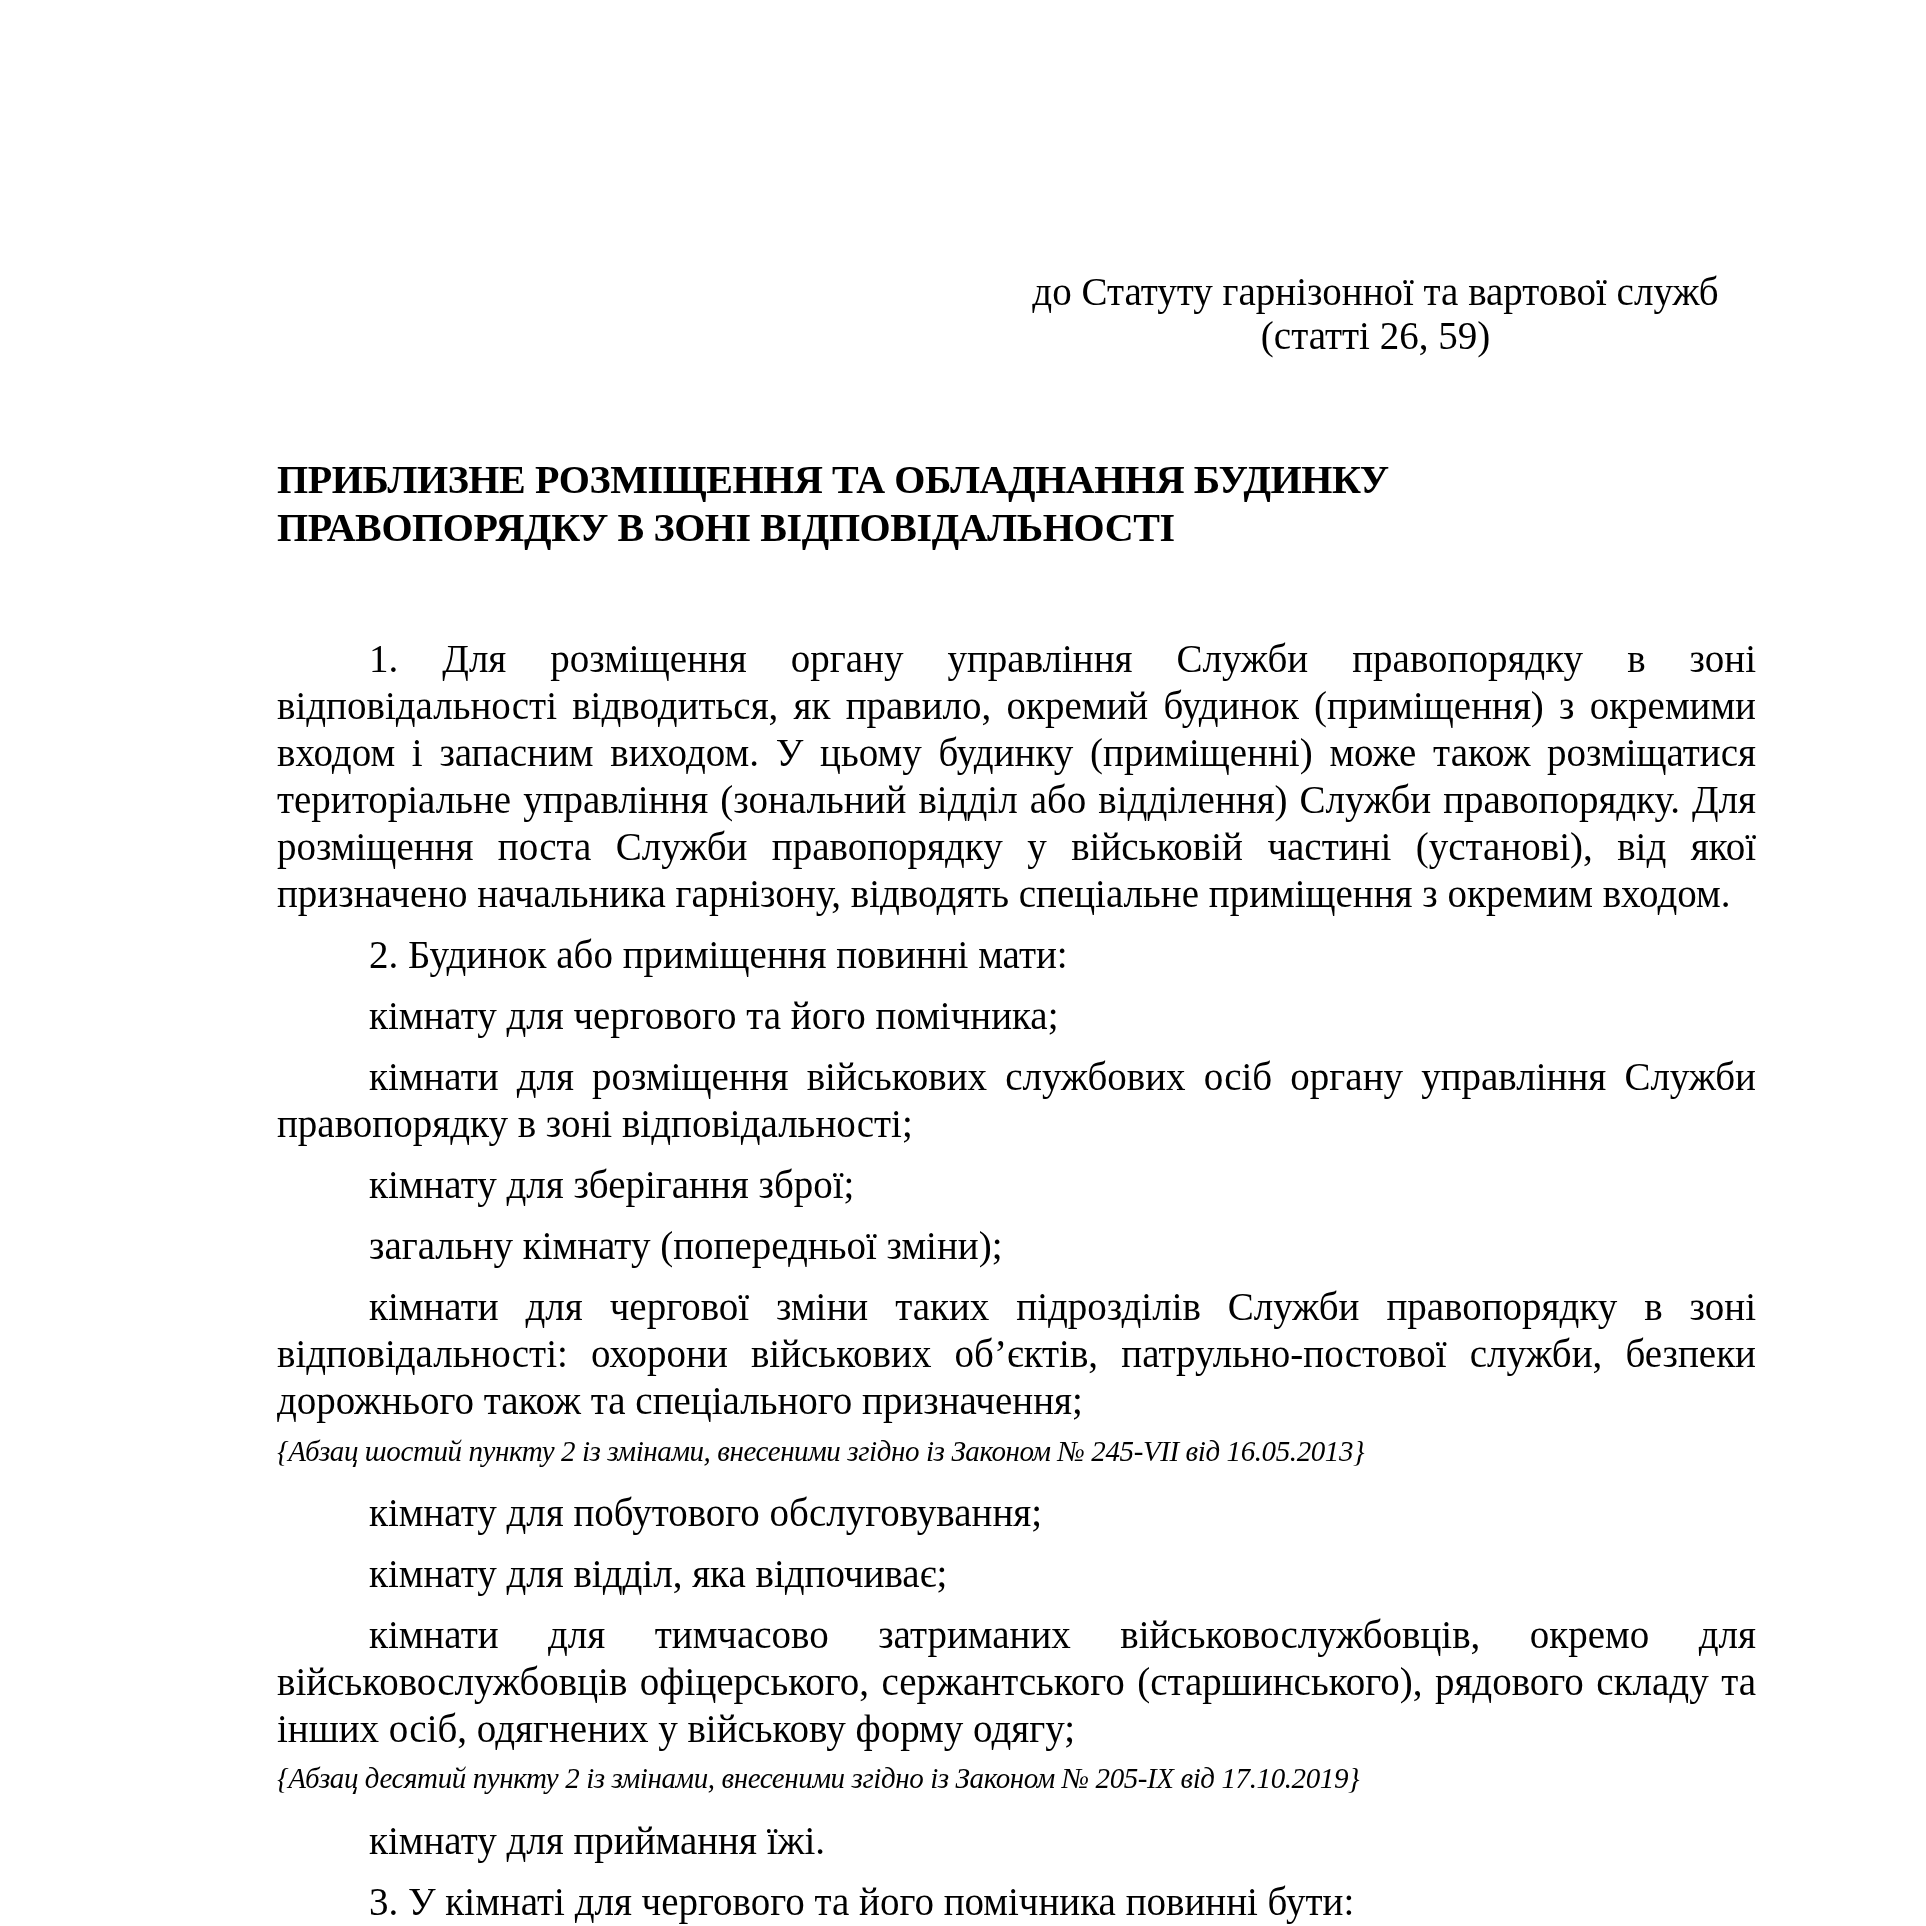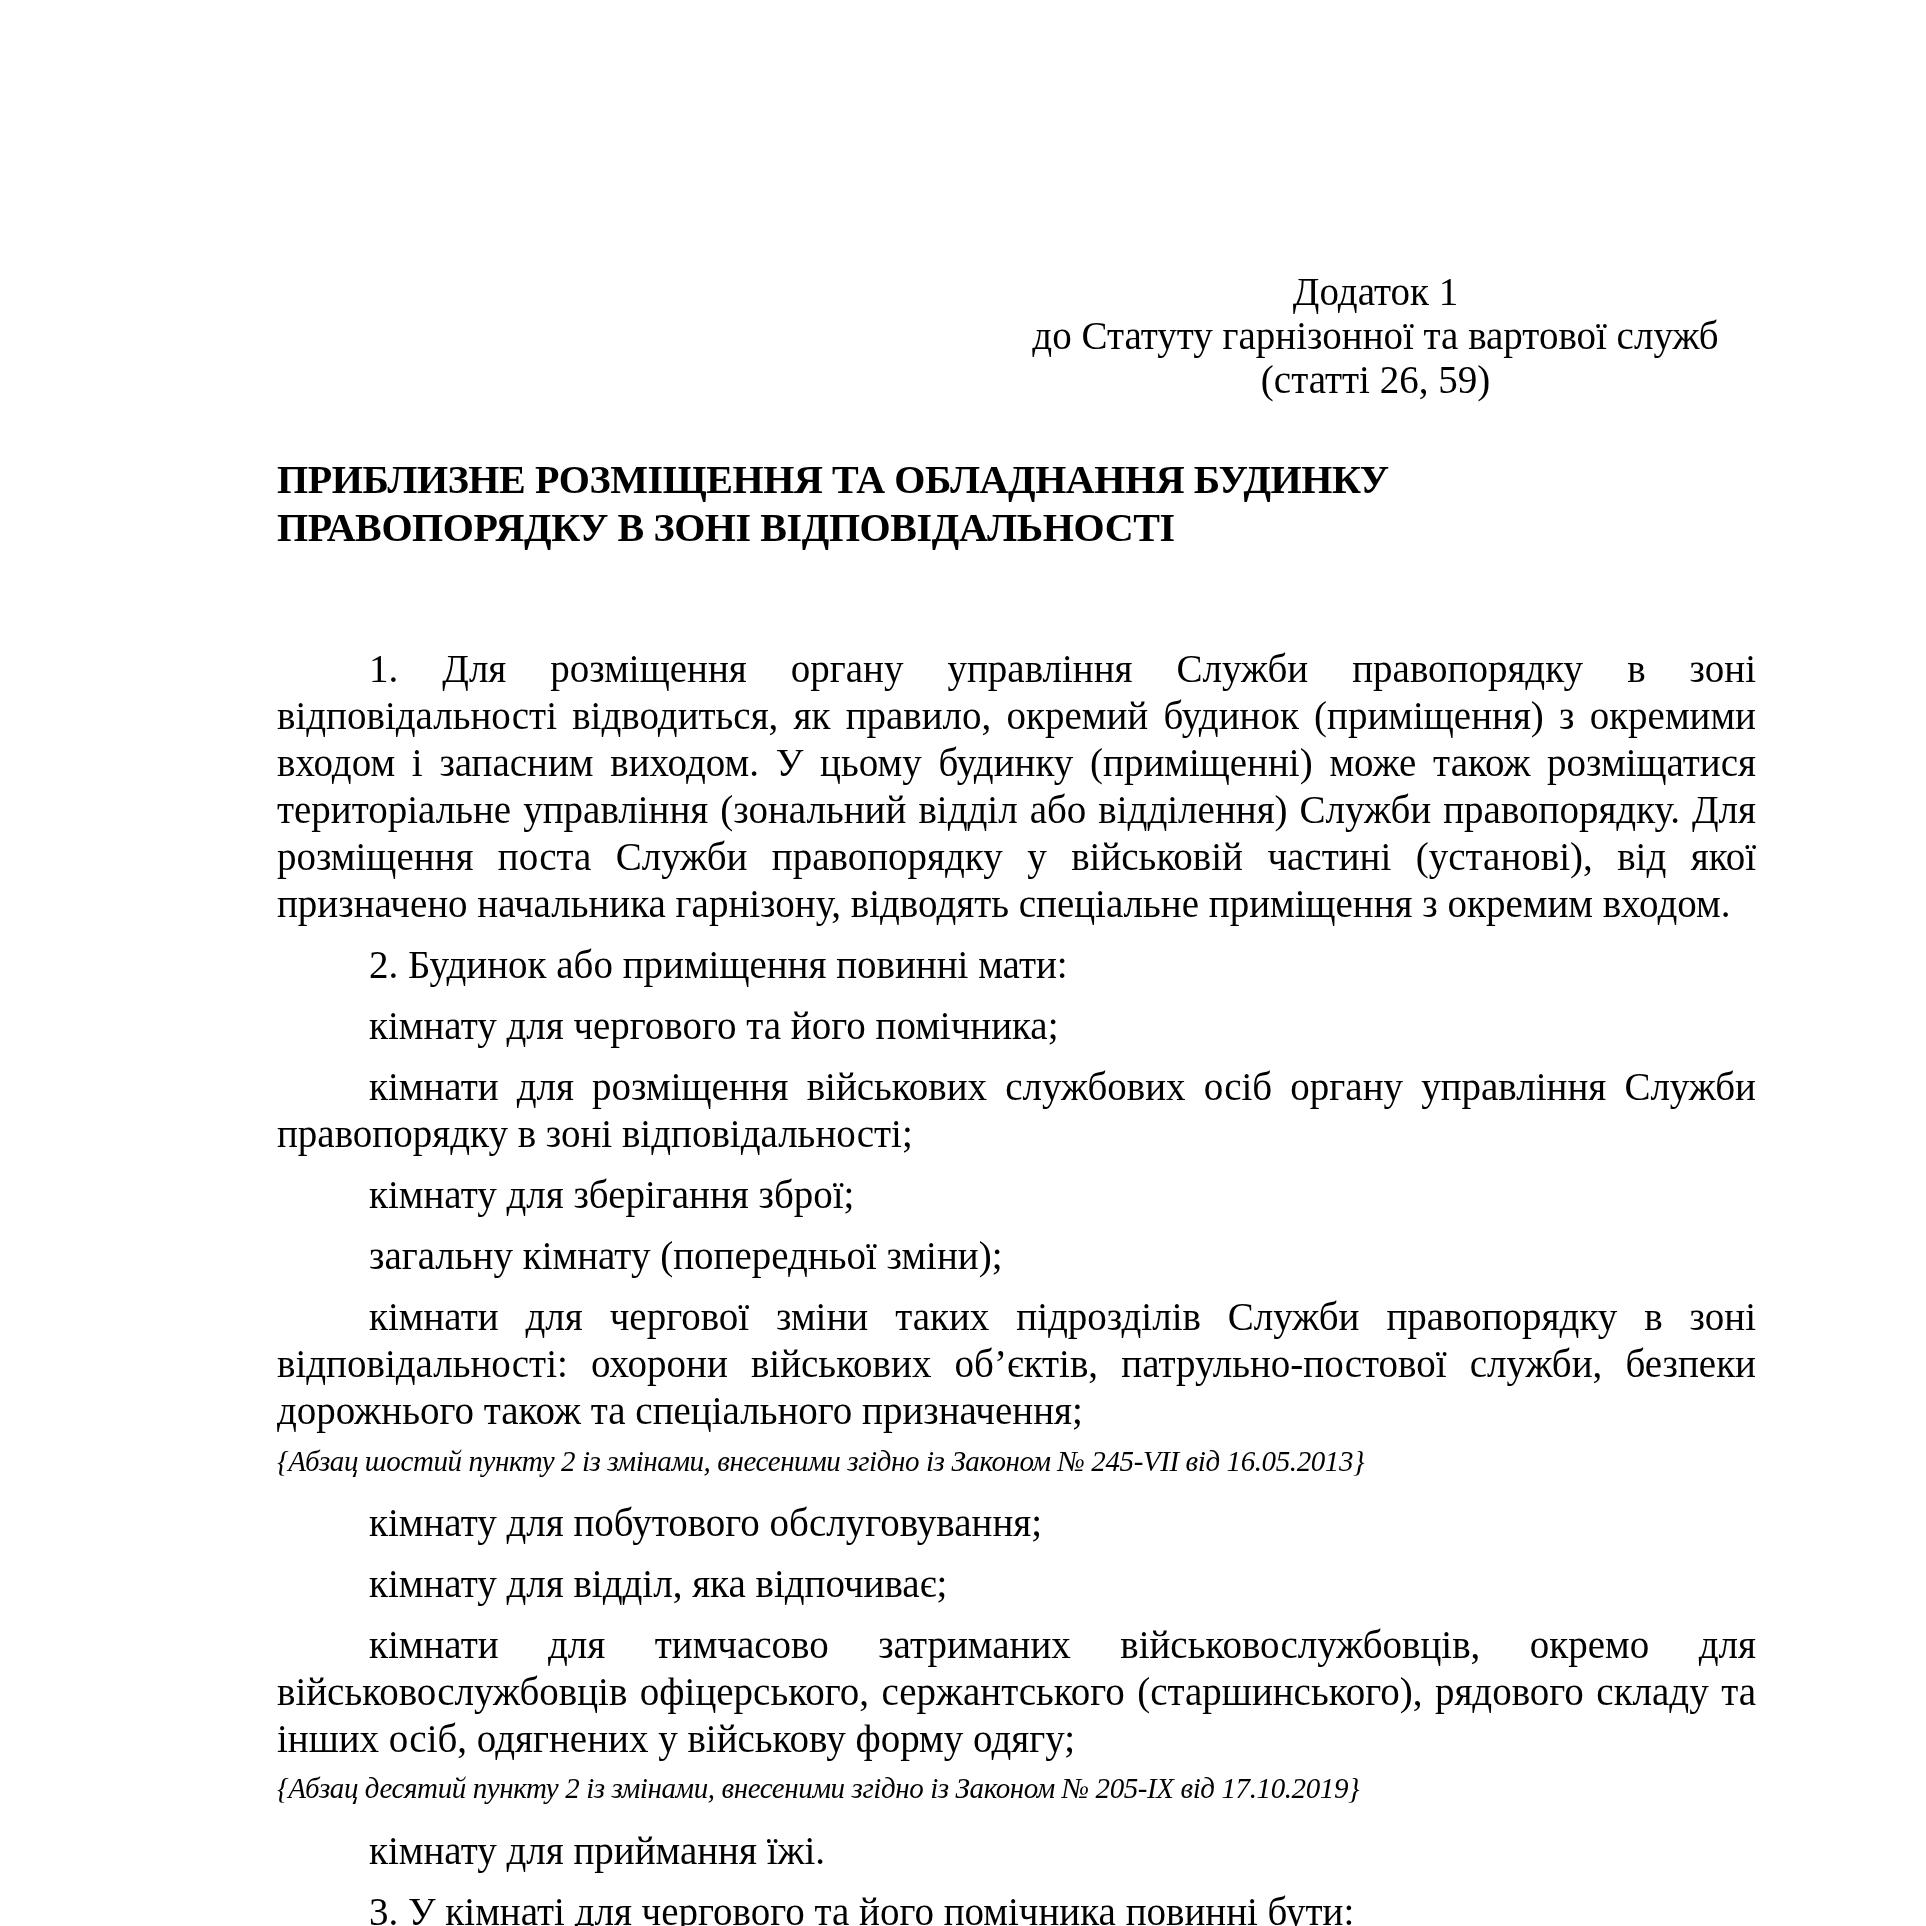--- a/index.html
+++ b/index.html
@@ -37,32 +37,31 @@
     margin: 3.9px 0 27px 0; text-indent: 0; letter-spacing: -0.4px;
   }
   .para { text-indent: 0; }
   
   .body .para.ind, .body .para.ind * { }
   .body .para.ind { text-indent: 0; }
   .body .para.ind { text-indent: 0; }
 </style>
 <style>
   
-  .body .para { margin: 14px 0 14px 0; text-align: justify; text-indent: 0; }
+  .body .para { margin: 4px 0 14px 0; text-align: justify; text-indent: 0; }
   .body .para.ind { text-indent: 92px; }
   .body .note { margin: 2.3px 0 22.3px 0; text-indent: 0; }
   .body .para.gap-small { margin-bottom: 11.6px; }
 </style>
 </head>
 <body>
 
 <div class="page">
 
   <div class="annex">
-    <div>Додаток 1</div>
     <div>до Статуту гарнізонної та вартової служб</div>
     <div>(статті 26, 59)</div>
   </div>
 
   <div class="title">
     <div>ПРИБЛИЗНЕ РОЗМІЩЕННЯ ТА ОБЛАДНАННЯ БУДИНКУ</div>
     <div>ПРАВОПОРЯДКУ В ЗОНІ ВІДПОВІДАЛЬНОСТІ</div>
   </div>
 
   <div class="body">

